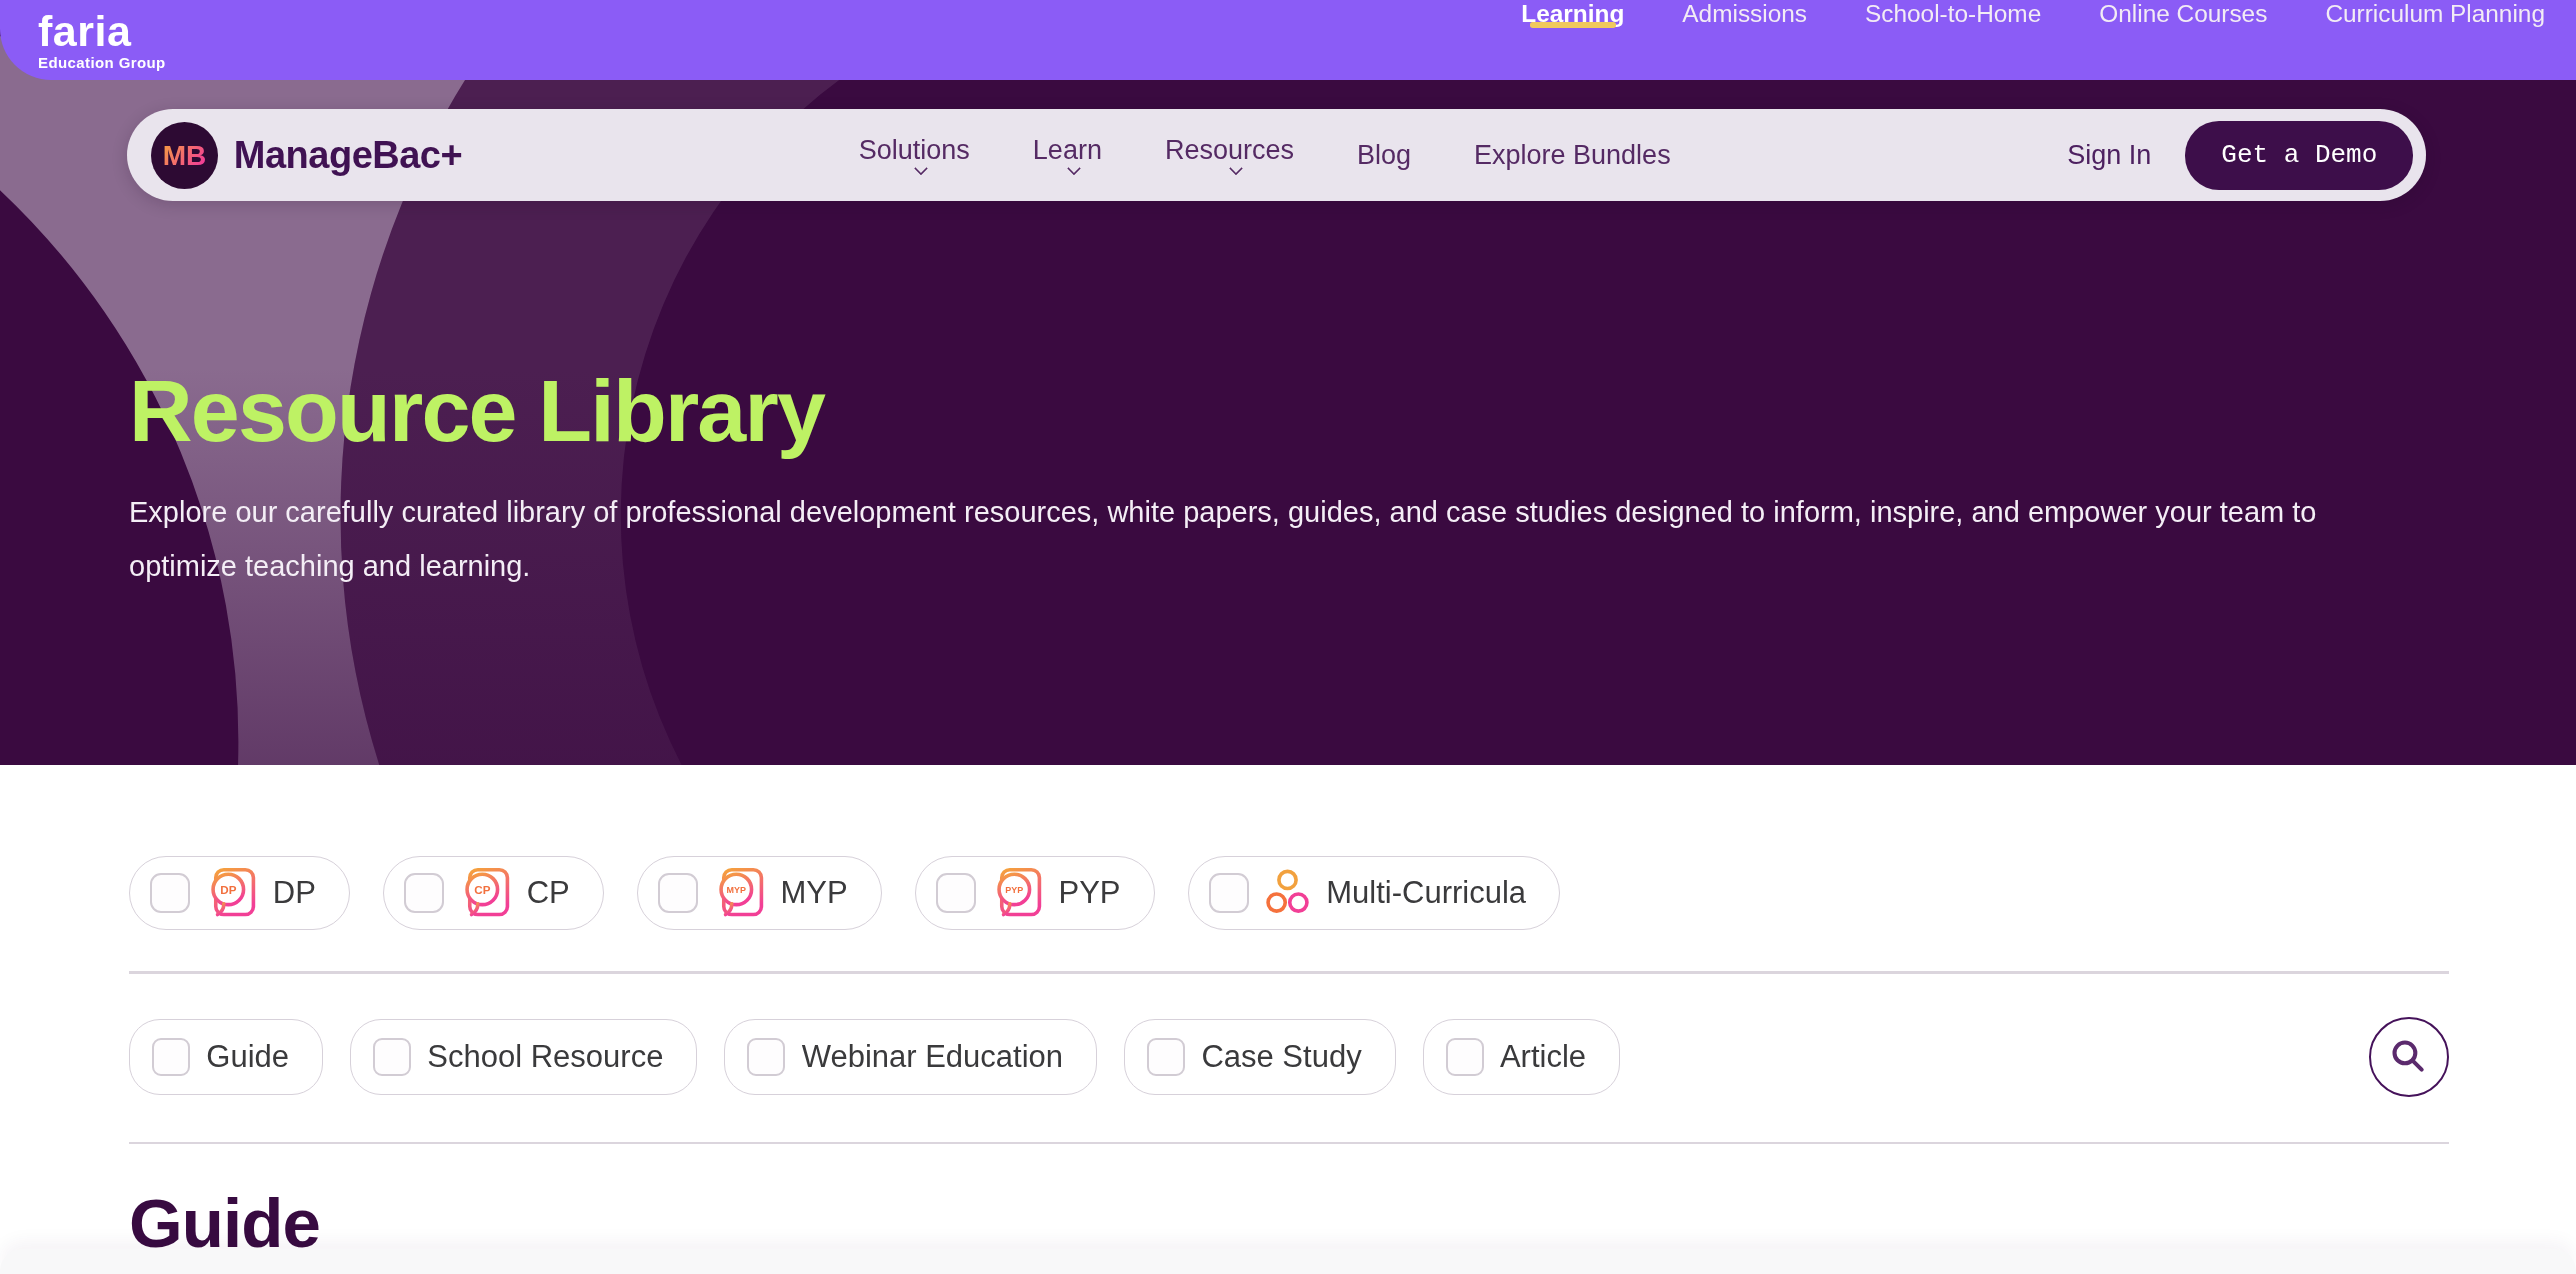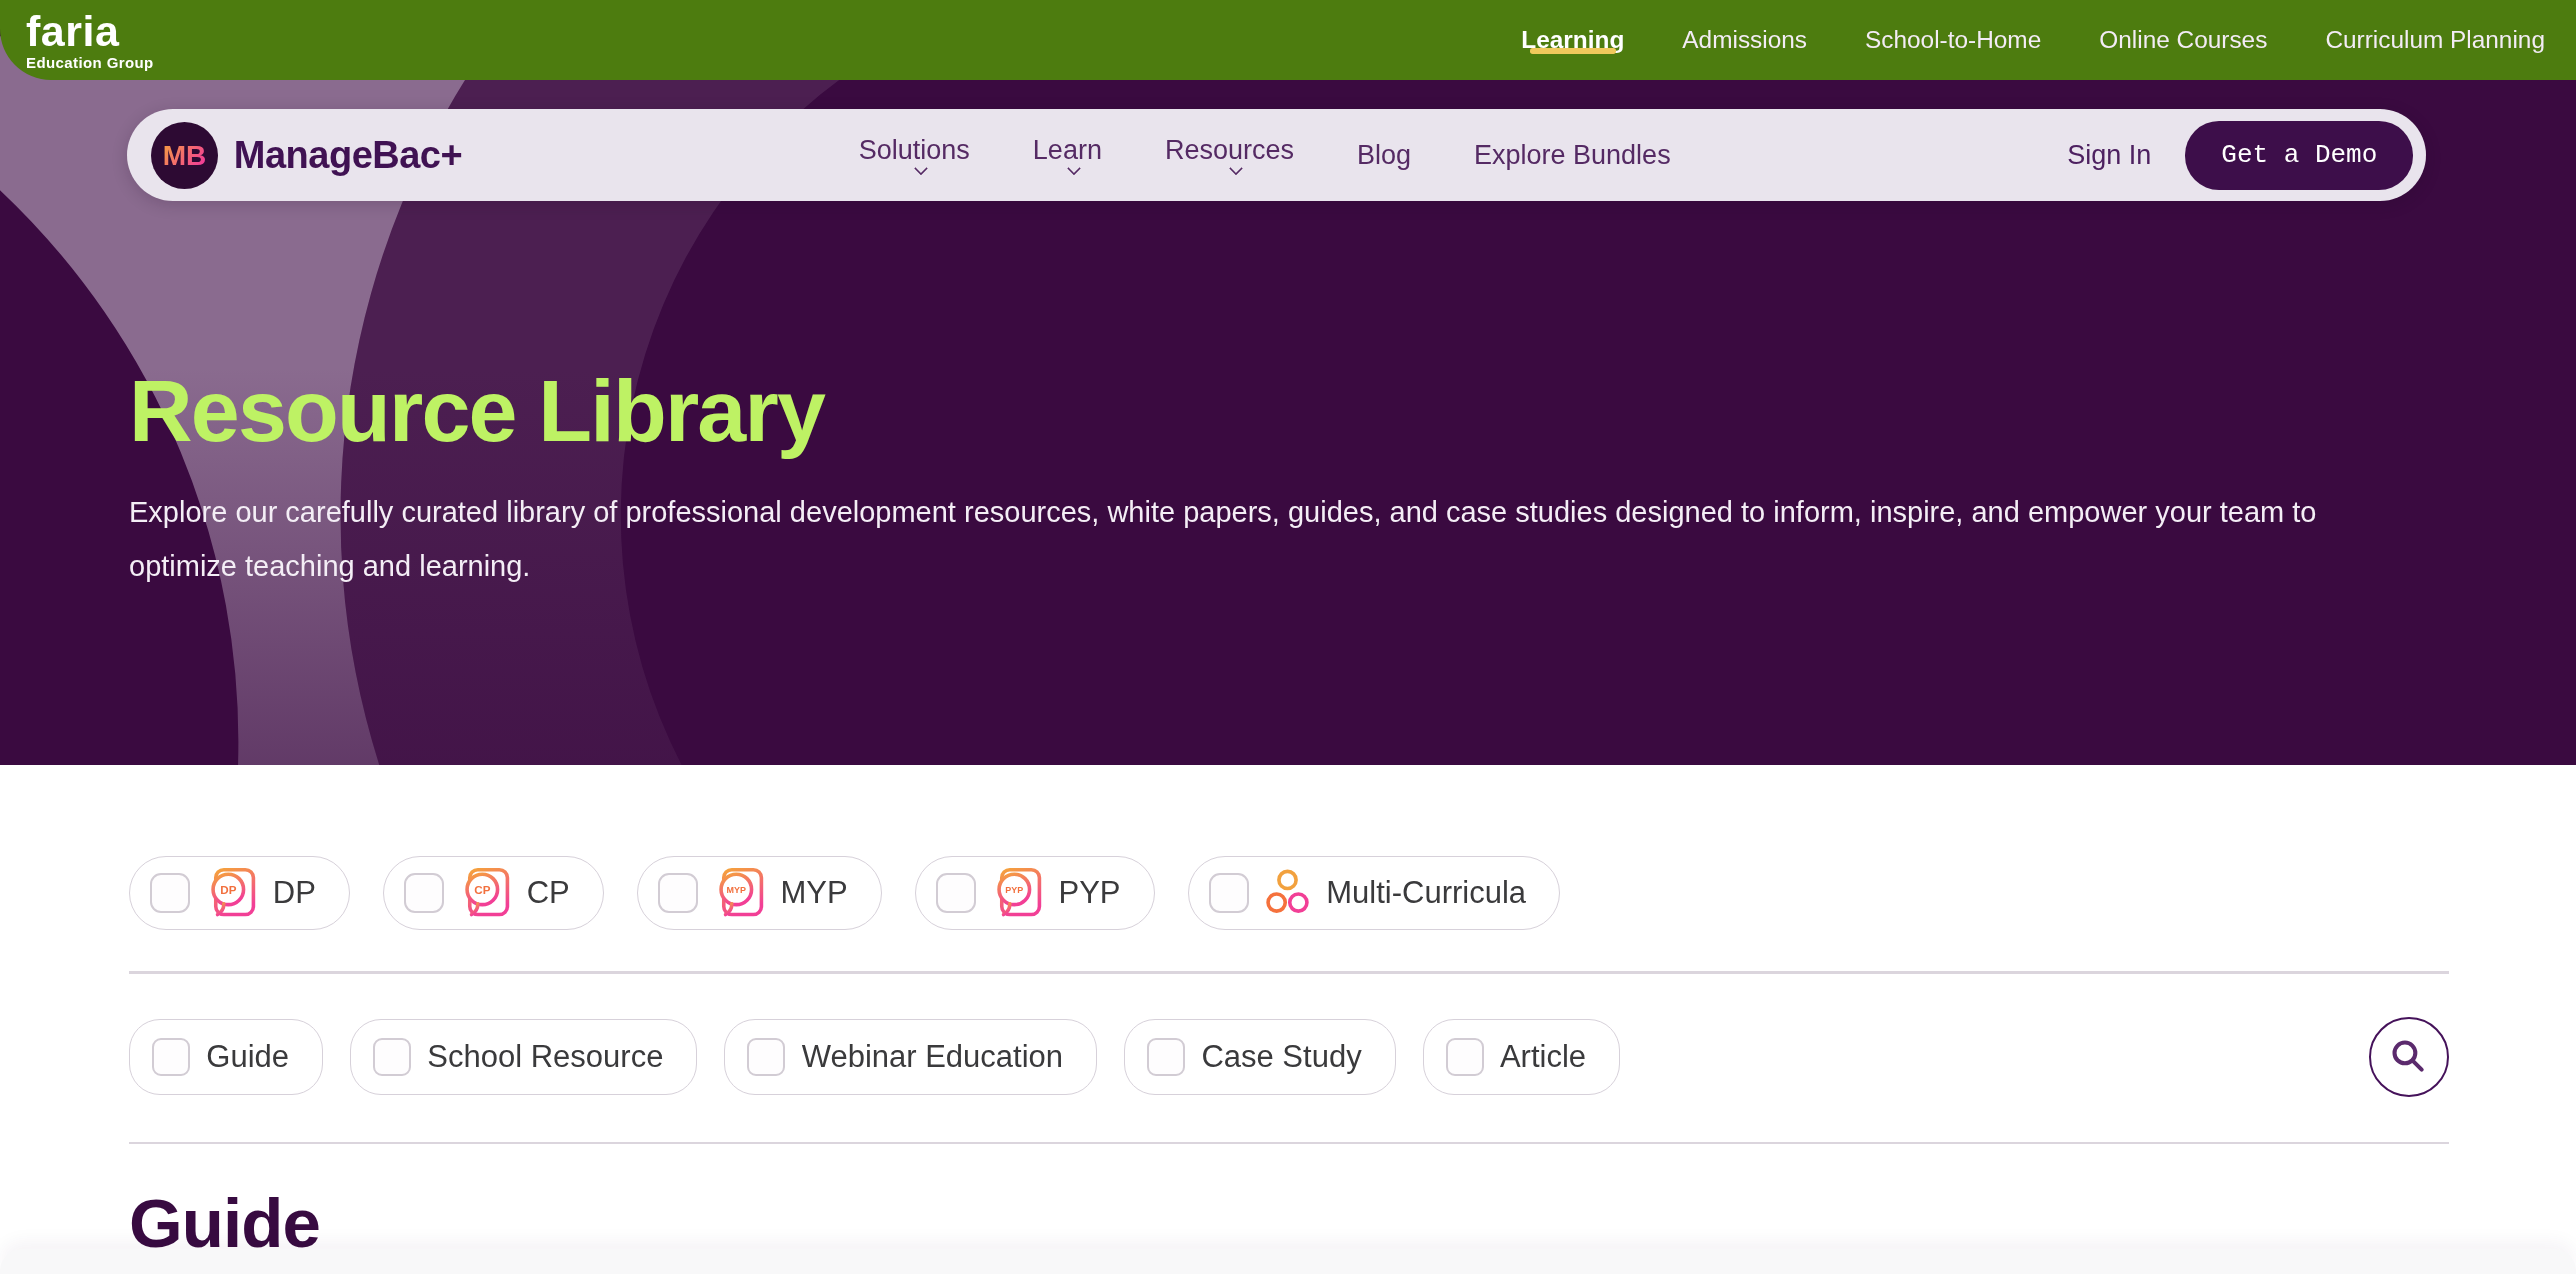--- a/index.html
+++ b/index.html
@@ -6,27 +6,27 @@
   html,body { width:2576px; height:1274px; overflow:hidden; background:#fff;
     font-family:"Liberation Sans", sans-serif; }
 
   
   .hero { position:relative; width:2576px; height:765px; background:#3a0a40; overflow:hidden; }
   .swoosh { position:absolute; left:0; top:0; z-index:0; }
   .hero-fade { position:absolute; left:0; right:0; top:48%; bottom:0; z-index:1;
     background:linear-gradient(to bottom, rgba(58,10,64,0), rgba(58,10,64,0.5)); }
 
   
-  .topbar { position:absolute; left:0; top:0; width:100%; height:80px; background:#4d7c0f;
-    z-index:4; display:flex; align-items:center; padding:0 31px 0 26px;
+  .topbar { position:absolute; left:0; top:0; width:100%; height:80px; background:#8b5cf6;
+    z-index:4; display:flex; align-items:center; padding:0 31px 0 38px;
     border-bottom-left-radius:51px; }
   .logo { display:flex; flex-direction:column; line-height:1; color:#fff; }
   .logo-primary { font-size:43px; font-weight:700; letter-spacing:0.5px; }
   .logo-secondary { font-size:15px; font-weight:700; letter-spacing:0.4px; margin-top:2.7px; }
-  .topnav { margin-left:auto; display:flex; gap:58px; align-items:center; height:80px; }
+  .topnav { margin-left:auto; display:flex; gap:58px; align-items:flex-start; height:80px; }
   .topnav-item { position:relative; display:flex; align-items:center; color:#f3ecf5;
     font-size:24.4px; font-weight:500; cursor:pointer; }
   .topnav-item.active { font-weight:700; color:#ffffff; }
   .topnav-item.active .underline { position:absolute; left:8%; width:84%; height:6.3px;
     bottom:0; background:#f0c95c; border-radius:2.7px; }
 
   
   .pillnav { position:absolute; left:127px; top:109px; width:2299px; height:92px;
     background:#e9e4ed; border-radius:46px; z-index:3; display:flex; align-items:center;
     padding:0 12.7px 0 23.5px; box-shadow:0 3.6px 16.3px rgba(30,5,35,0.18); }

